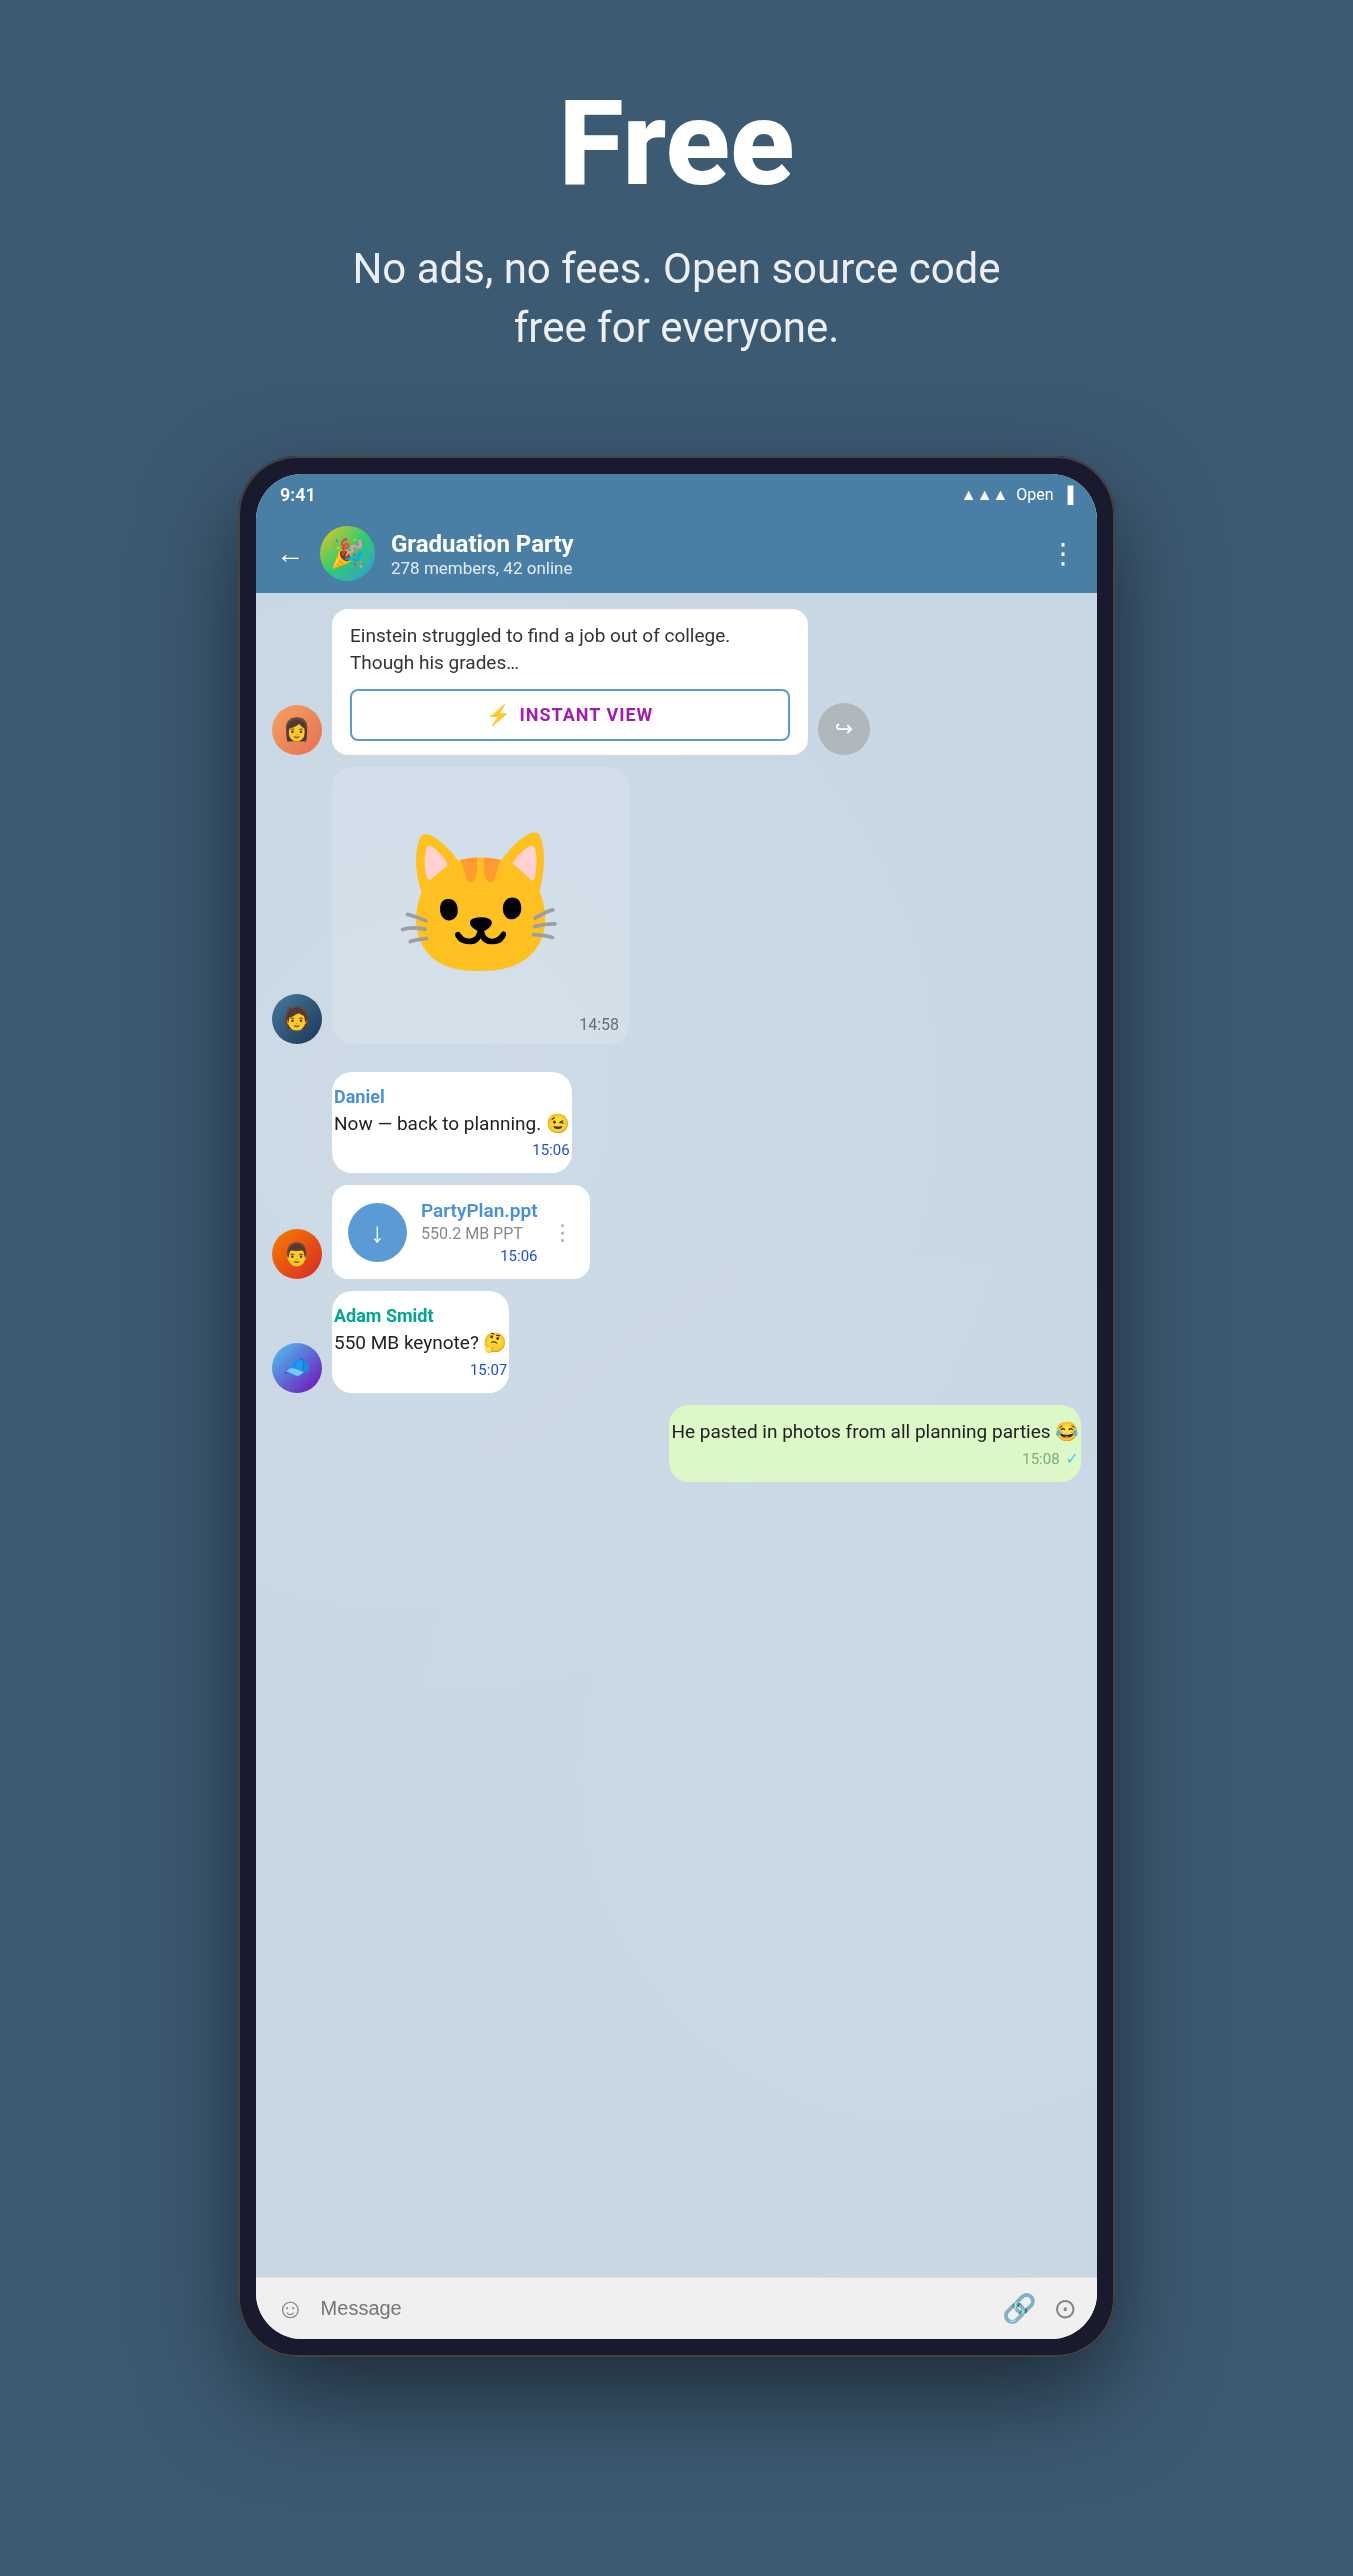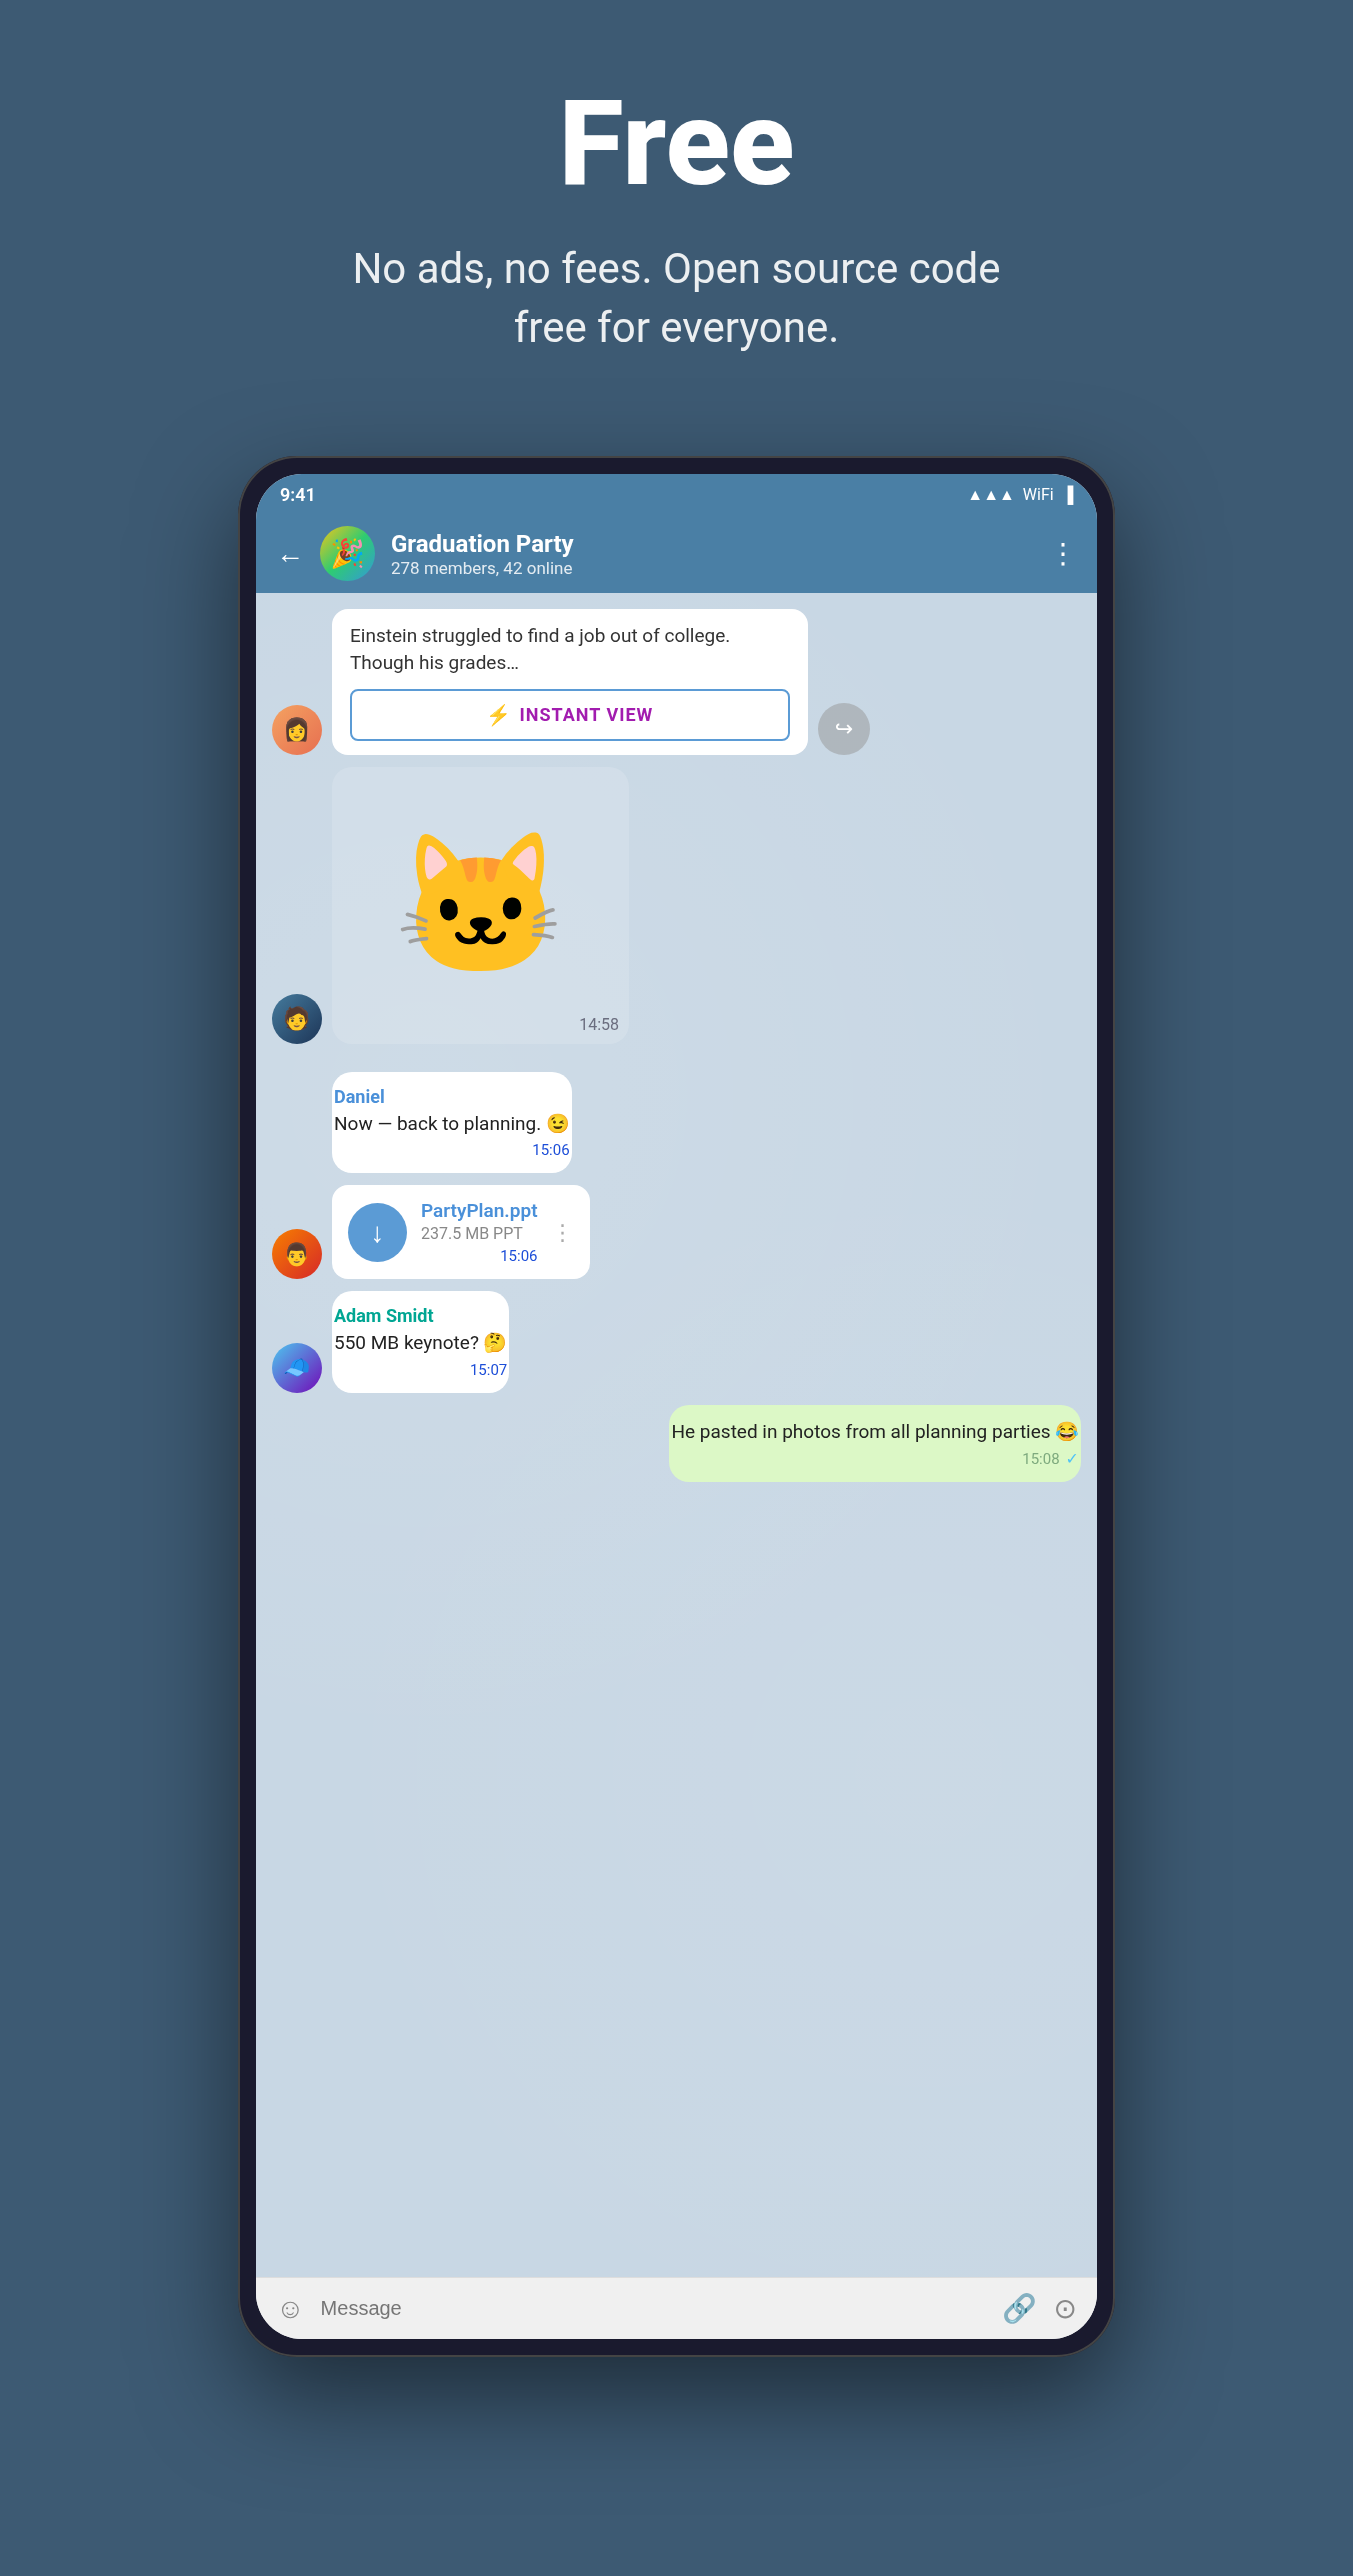--- a/index.html
+++ b/index.html
@@ -379,21 +379,21 @@
 </div>
 
 <div class="phone-wrapper">
   <div class="phone-outer">
     <div class="phone-inner">
 
       <div class="status-bar">
         <span class="status-time">9:41</span>
         <div class="status-icons">
           <span>▲▲▲</span>
-          <span>WiFi</span>
+          <span>Open</span>
           <span>▐</span>
         </div>
       </div>
 
       <div class="chat-header">
         <div class="back-btn">←</div>
         <div class="group-avatar">🎉</div>
         <div class="group-info">
           <div class="group-name">Graduation Party</div>
           <div class="group-members">278 members, 42 online</div>
@@ -445,21 +445,21 @@
             </div>
           </div>
         </div>
 
         <div class="msg-row">
           <div class="avatar-small male2">👨</div>
           <div class="file-bubble">
             <div class="file-icon-circle">↓</div>
             <div class="file-info">
               <div class="file-name">PartyPlan.ppt</div>
-              <div class="file-size">237.5 MB PPT</div>
+              <div class="file-size">550.2 MB PPT</div>
               <div class="msg-meta">
                 <span class="msg-time">15:06</span>
               </div>
             </div>
             <div class="file-menu">⋮</div>
           </div>
         </div>
 
         <div class="msg-row">
           <div class="avatar-small male3">🧢</div>

